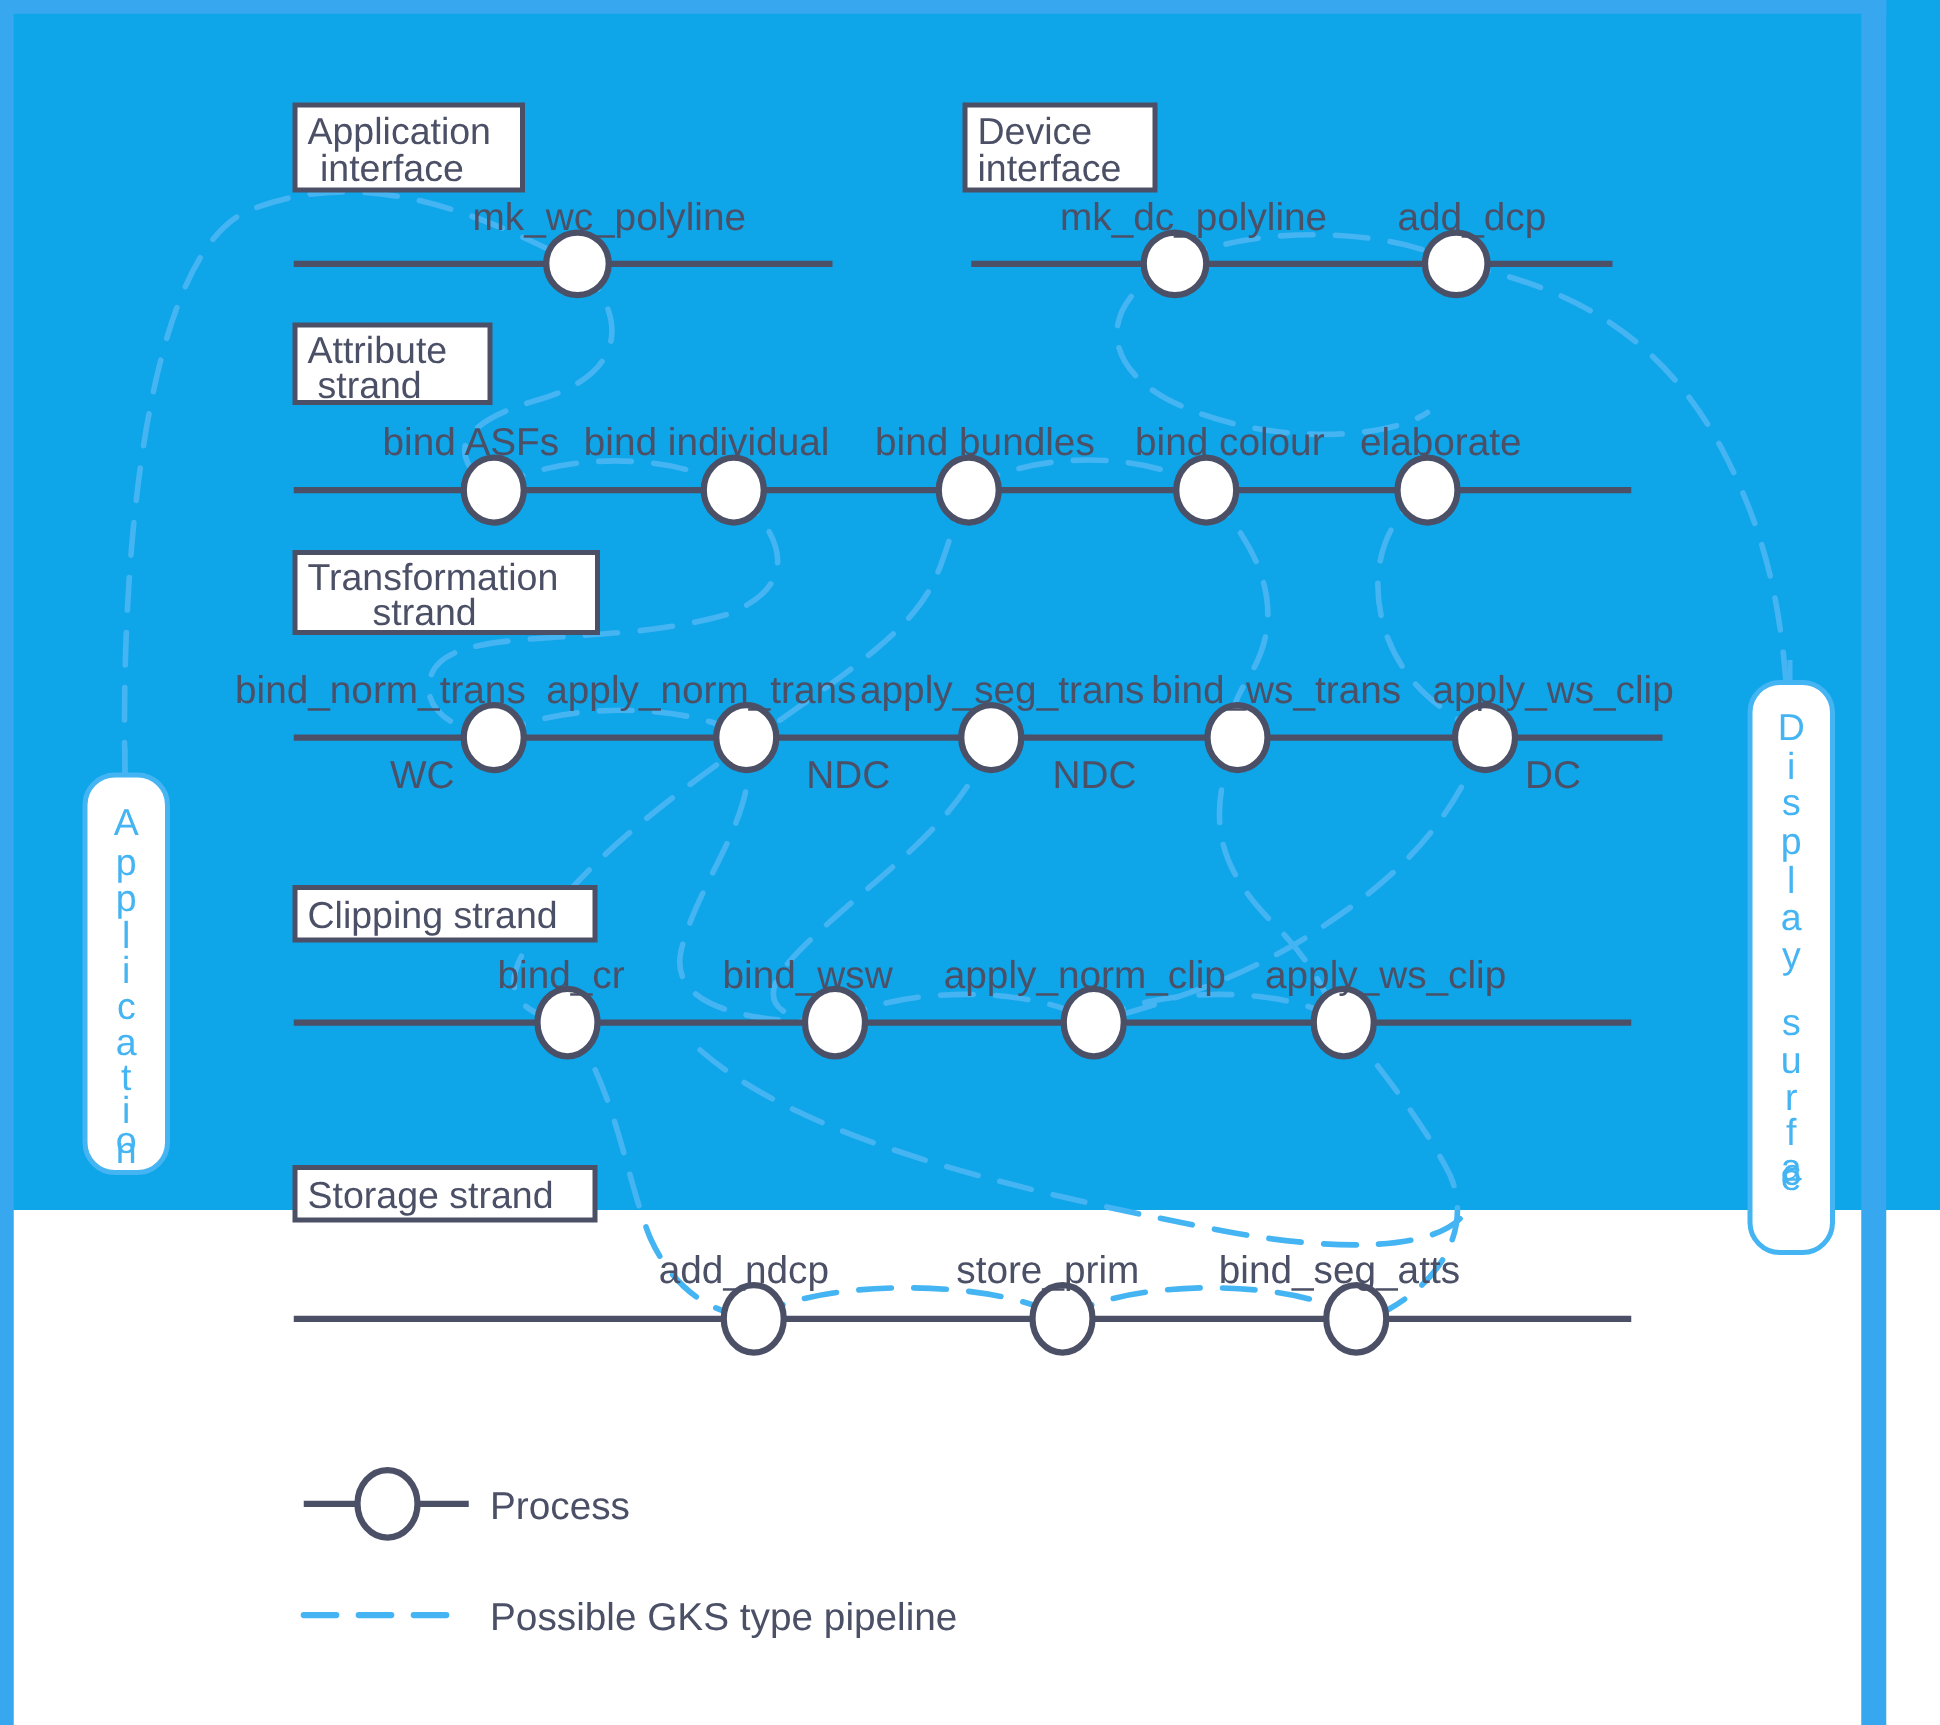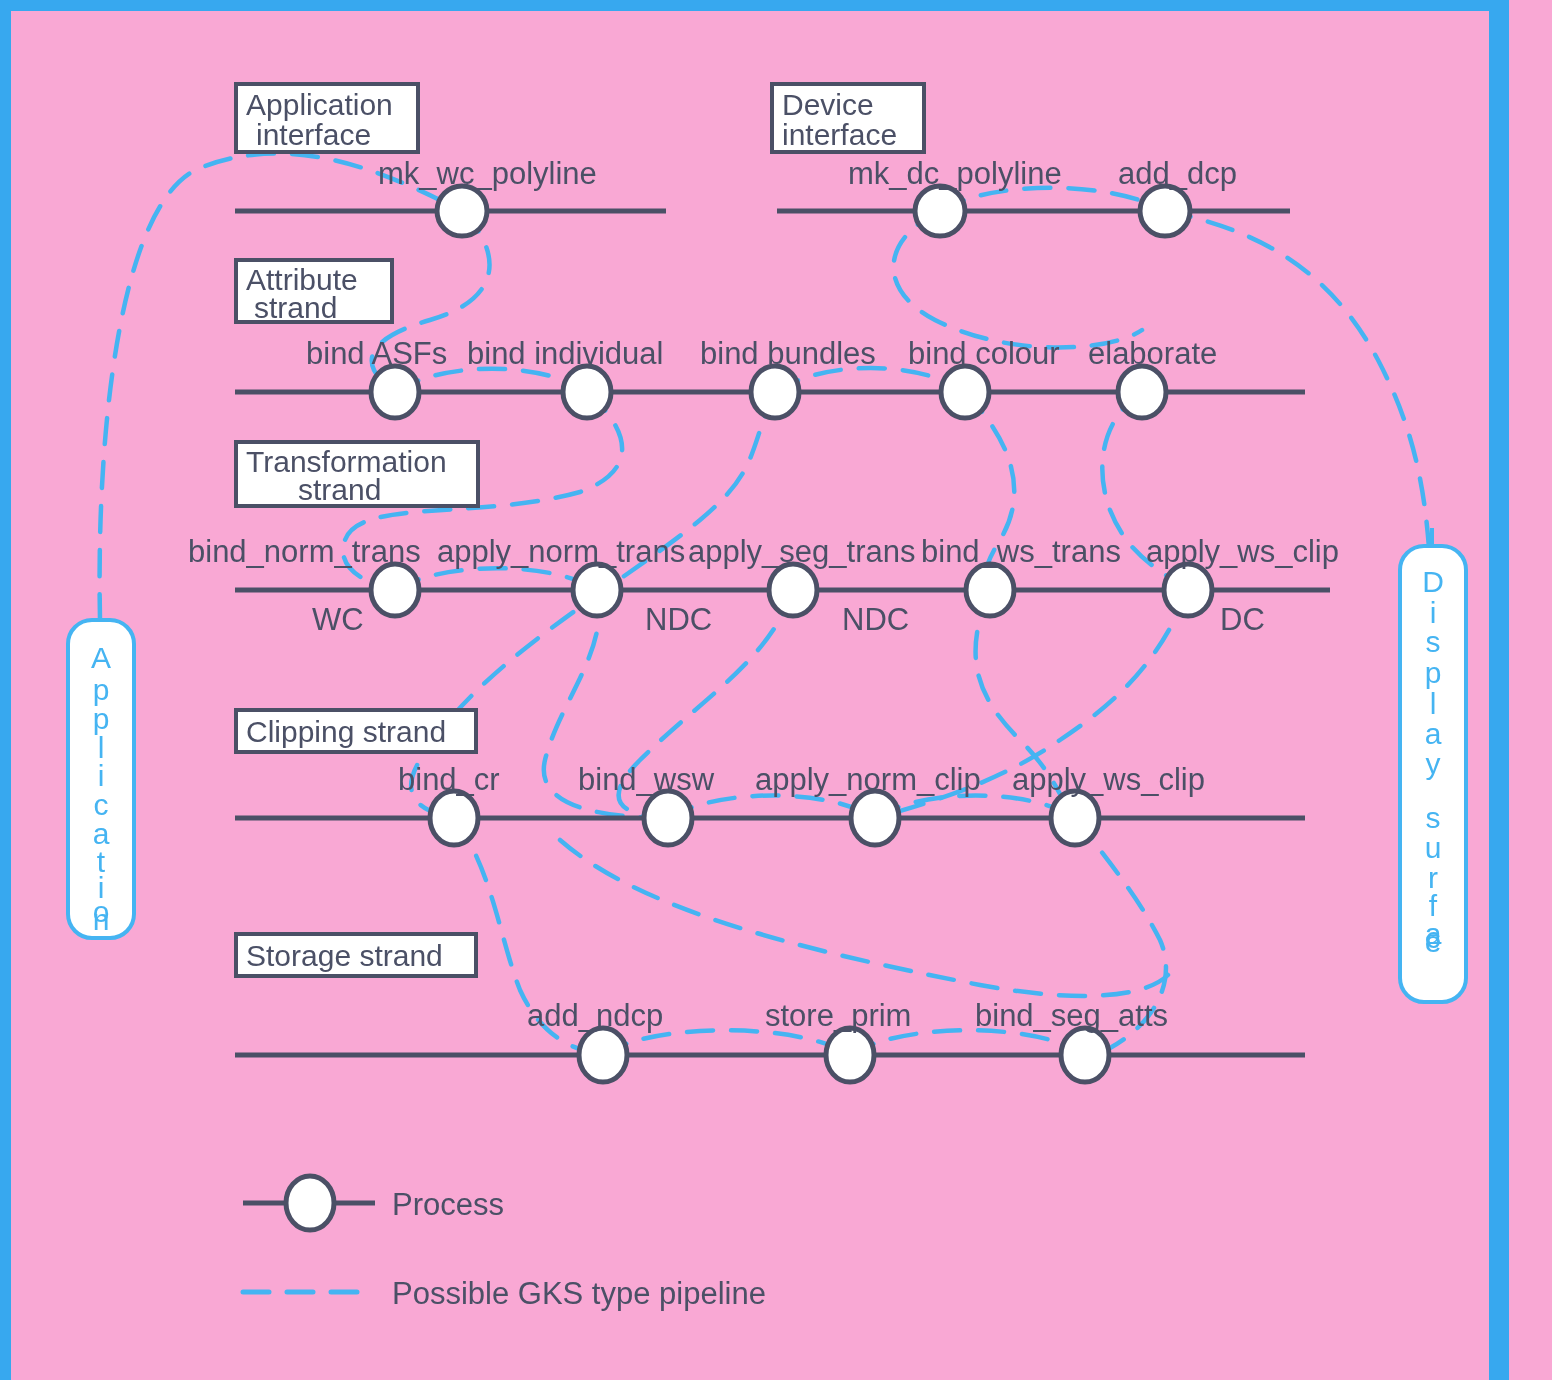--- a/index.html
+++ b/index.html
@@ -1,17 +1,17 @@
 <!DOCTYPE html>
 <html><head>
 <meta charset="utf-8">
 <style>
   html,body{margin:0;padding:0;background:#ffffff;}
   body{width:1552px;height:1380px;font-family:"Liberation Sans",sans-serif;}
-  #frame{position:absolute;left:0;top:0;width:1552px;height:1380px;background:#f9a8d4;}
+  #frame{position:absolute;left:0;top:0;width:1552px;height:968px;background:#0ea5e9;}
   #bluebar-top{position:absolute;left:0;top:0;width:1509px;height:11px;background:#37a8ef;}
   #bluebar-left{position:absolute;left:0;top:0;width:11px;height:1380px;background:#37a8ef;}
   #bluebar-right{position:absolute;left:1489px;top:0;width:20px;height:1380px;background:#37a8ef;}
   #canvas{position:absolute;left:0;top:0;width:1552px;height:1380px;}
   .lbl{fill:#4b5066;font-family:"Liberation Sans",sans-serif;}
 </style>
 </head>
 <body>
 
 <div id="frame">

